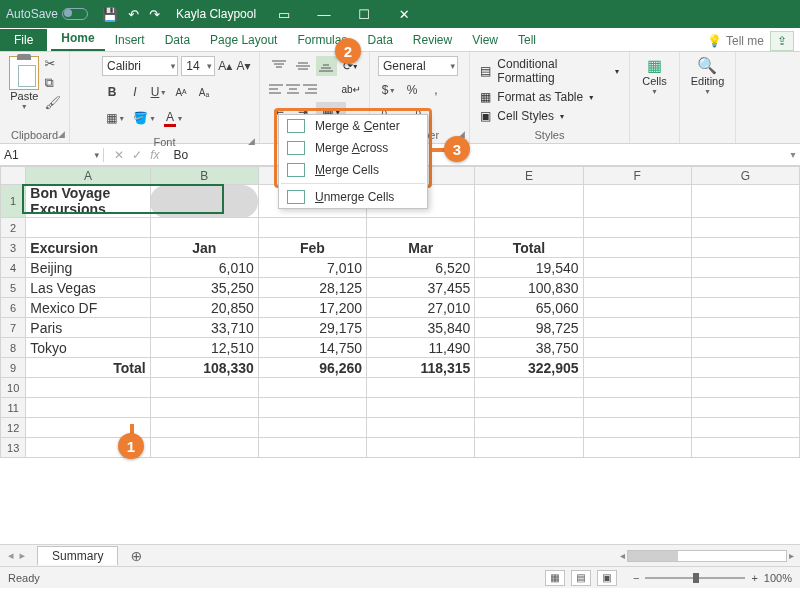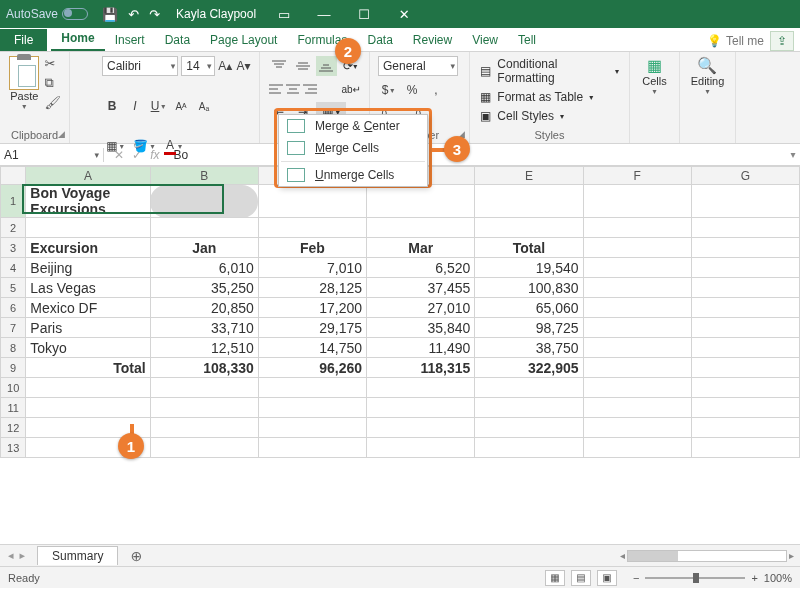--- a/index.html
+++ b/index.html
@@ -28,21 +28,21 @@
   .group .label { font-size:11px; color:#666; text-align:center; padding-top:2px; position:relative; }
   .group .label .dlg { position:absolute; right:-4px; top:2px; font-size:9px; color:#888; }
   .clip { width:70px; }
   .clip .body { display:flex; gap:4px; }
   .pastebtn { display:flex; flex-direction:column; align-items:center; width:38px; }
   .paste-icon { width:30px; height:34px; background:#fff; border:1px solid #c8a050; position:relative; }
   .paste-icon::before { content:""; position:absolute; top:-3px; left:7px; width:14px; height:6px; background:#888; border-radius:2px 2px 0 0; }
   .paste-icon::after { content:""; position:absolute; bottom:2px; right:2px; width:16px; height:20px; background:#fff; border:1px solid #9bb; }
   .small-stack { display:flex; flex-direction:column; gap:4px; font-size:13px; color:#555; }
   .font { width:190px; }
-  .font .row { display:flex; align-items:center; gap:3px; margin-bottom:20px;padding-left:24px; }
+  .font .row { display:flex; align-items:center; gap:3px; margin-bottom:6px;padding-left:24px; }
   .combo { height:20px; border:1px solid #c4c4c4; background:#fff; font-size:12px; padding:0 14px 0 4px; position:relative; display:flex; align-items:center; }
   .combo::after { content:"▾"; position:absolute; right:2px; font-size:9px; color:#666; }
   .fontname { width:94px; }
   .fontsize { width:34px; }
   .ribbtn { width:20px; height:20px; display:flex; align-items:center; justify-content:center; font-size:12px; color:#444; }
   .ribbtn.wide { width:26px; position:relative; }
   .ribbtn .dd { font-size:8px; color:#666; margin-left:2px; }
   .align { width:110px; }
   .align .row { display:flex; gap:2px; margin-bottom:3px; }
   .alignbtn { width:22px; height:20px; display:flex; align-items:center; justify-content:center; }
@@ -314,20 +314,24 @@
       <span style="font-size:8px;color:#666">▾</span>
     </div>
     <div class="label"></div>
   </div>
 
   <div class="mergebox"></div>
   <div class="mergemenu">
     <div class="mi">
         <span class="micon"></span>
         <span>Merge &amp; <span class="underline-letter">C</span>enter</span>
+      </div>
+    <div class="mi">
+        <span class="micon"></span>
+        <span>Merge <span class="underline-letter">A</span>cross</span>
       </div>
     <div class="mi">
         <span class="micon"></span>
         <span><span class="underline-letter">M</span>erge Cells</span>
       </div>
     <div class="sep"></div>
     <div class="mi">
         <span class="micon"></span>
         <span><span class="underline-letter">U</span>nmerge Cells</span>
       </div>

